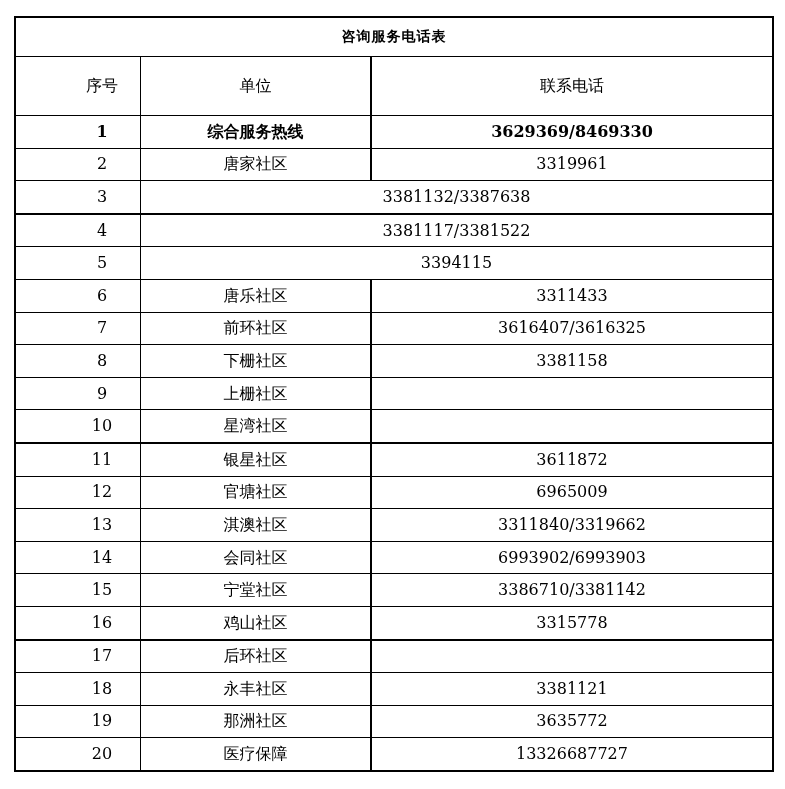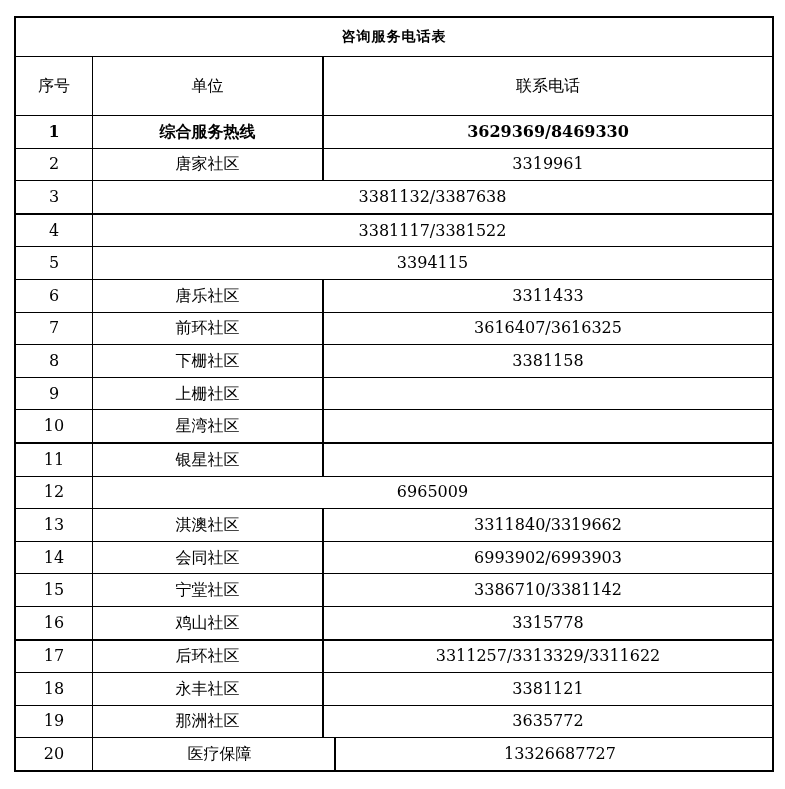--- a/index.html
+++ b/index.html
@@ -56,39 +56,39 @@
     flex: 1 1 0;
     display: flex;
     border-bottom: 1px solid #000000;
     box-sizing: border-box;
   }
   .row.thick {
     border-bottom-width: 2px;
   }
   .row:last-child {
     border-bottom: none;
-    gap: 12px;
   }
   .row.emph .cell {
     font-weight: bold;
   }
   .cell {
     display: flex;
     align-items: center;
     justify-content: center;
     box-sizing: border-box;
     font-size: 16px;
     line-height: 1;
     overflow: hidden;
     white-space: nowrap;
   }
   .c1 {
     width: 77px;
     flex: 0 0 77px;
     border-right: 1px solid #000000;
+    margin-left: 48px;
   }
   .c2 {
     width: 231px;
     flex: 0 0 231px;
     border-right: 2px solid #000000;
   }
   .c3 {
     flex: 1 1 auto;
   }
 </style>
@@ -148,23 +148,25 @@
           <div class="cell c1">9</div>
           <div class="cell c2">上栅社区</div>
         </div>
         <div class="row thick">
           <div class="cell c1">10</div>
           <div class="cell c2">星湾社区</div>
         </div>
         <div class="row">
           <div class="cell c1">11</div>
           <div class="cell c2">银星社区</div>
+          <div class="cell c3">3611872</div>
         </div>
         <div class="row">
           <div class="cell c1">12</div>
+          <div class="cell c2">官塘社区</div>
           <div class="cell c3">6965009</div>
         </div>
         <div class="row">
           <div class="cell c1">13</div>
           <div class="cell c2">淇澳社区</div>
           <div class="cell c3">3311840/3319662</div>
         </div>
         <div class="row">
           <div class="cell c1">14</div>
           <div class="cell c2">会同社区</div>
@@ -176,21 +178,20 @@
           <div class="cell c3">3386710/3381142</div>
         </div>
         <div class="row thick">
           <div class="cell c1">16</div>
           <div class="cell c2">鸡山社区</div>
           <div class="cell c3">3315778</div>
         </div>
         <div class="row">
           <div class="cell c1">17</div>
           <div class="cell c2">后环社区</div>
-          <div class="cell c3">3311257/3313329/3311622</div>
         </div>
         <div class="row">
           <div class="cell c1">18</div>
           <div class="cell c2">永丰社区</div>
           <div class="cell c3">3381121</div>
         </div>
         <div class="row">
           <div class="cell c1">19</div>
           <div class="cell c2">那洲社区</div>
           <div class="cell c3">3635772</div>

